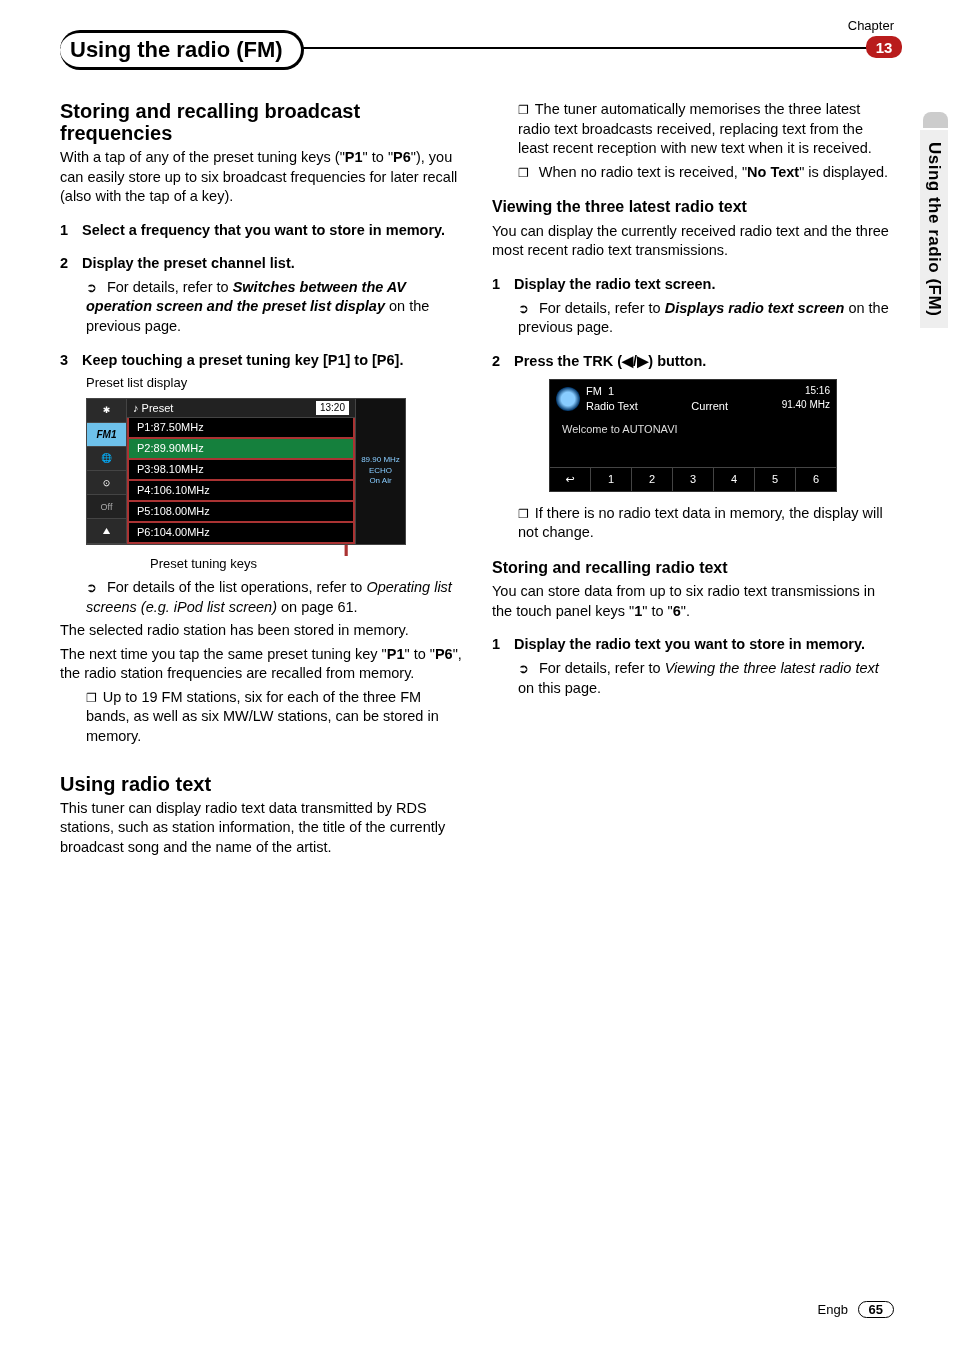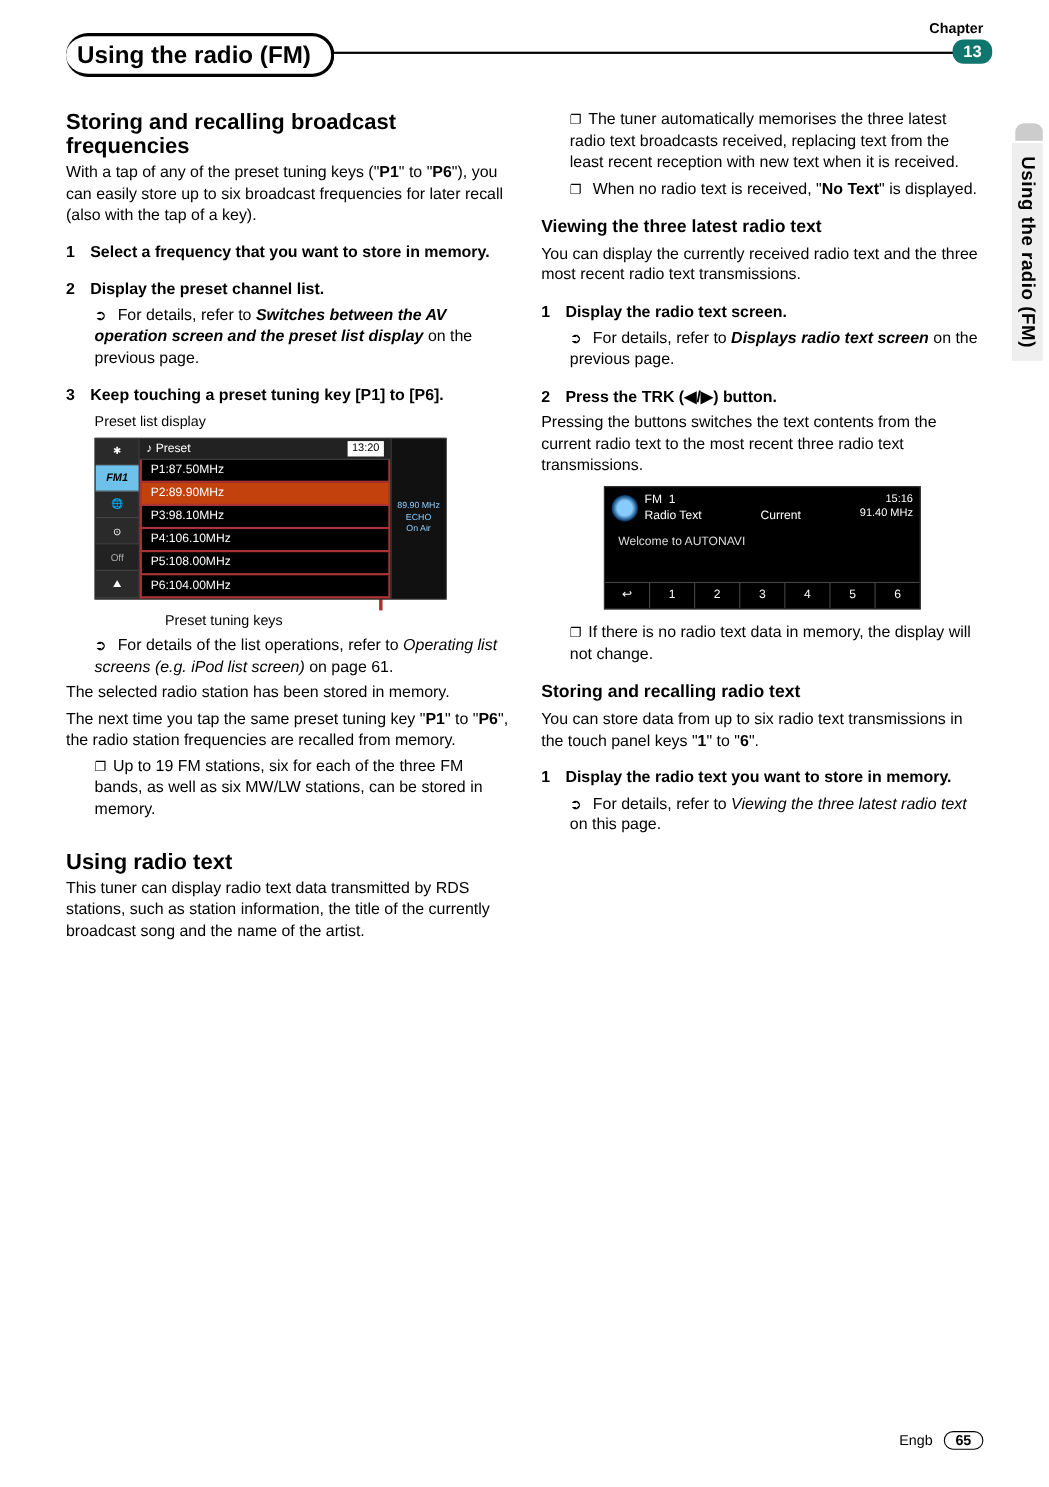--- a/index.html
+++ b/index.html
@@ -5,23 +5,23 @@
   * { box-sizing: border-box; margin: 0; padding: 0; }
   body {
     font-family: Arial, Helvetica, sans-serif;
     width: 954px;
     height: 1352px;
     padding: 30px 60px 20px 60px;
     position: relative;
     color: #000;
   }
   .header-row { position: relative; margin-bottom: 30px; }
-  .chapter-label { position: absolute; right: 0; top: -12px; font-size: 13px; font-weight: bold; text-align: right; }
+  .chapter-label { position: absolute; right: 0; top: -12px; font-size: 13px; font-weight: normal; text-align: right; }
   .chapter-badge {
-    background: #0f766e; color: #fff; border-radius: 10px;
+    background: #b91c1c; color: #fff; border-radius: 10px;
     width: 36px; height: 22px; display: flex; align-items: center;
     justify-content: center; font-size: 15px; font-weight: bold;
     position: absolute; right: -8px; top: 6px;
   }
   .chapter-bar-line {
     height: 2px; background: #000; position: absolute; top: 17px; left: 0; right: 26px;
   }
   .chapter-title-pill {
     display: inline-block; background: #fff; border: 3px solid #000; border-left: none;
     border-radius: 22px; padding: 4px 18px 4px 10px;
@@ -63,21 +63,21 @@
   }
   .fig-preset .left-strip { width: 40px; background: #2a2a2a; border-right: 1px solid #444; display:flex; flex-direction:column; }
   .fig-preset .left-strip div { flex:1; border-bottom:1px solid #444; display:flex; align-items:center; justify-content:center; font-size:9px; }
   .fig-preset .left-strip .fm { background: #6ec1ea; color:#000; font-weight:bold; font-size:10px;font-style:italic; }
   .fig-preset .left-strip .off { background: #222; color:#aaa; font-size:9px; }
   .fig-preset .mid { flex:1; }
   .fig-preset .mid .hdr { background:#222; padding:2px 6px; border-bottom:1px solid #444; display:flex; justify-content:space-between; }
   .fig-preset .mid .hdr .time { background:#ffffff; color:#000; padding:0 4px; font-size:10px; }
   .fig-preset .mid .row { border:2px solid #a33; border-top:none; padding:2px 8px; font-size:11px; }
   .fig-preset .mid .row:first-of-type { border-top:2px solid #a33; }
-  .fig-preset .mid .row.hi { background:#c2410c; }
+  .fig-preset .mid .row.hi { background:#15803d; }
   .fig-preset .right { width: 50px; background:#111; border-left:1px solid #444; display:flex; flex-direction:column; justify-content:center; align-items:center; font-size:8px; color:#8cf; }
   .caret { text-align:center; color:#a33; font-size: 16px; margin-left: 180px; line-height: 8px; margin-top:-2px; }
 
   
   .fig-rtext {
     width: 288px; margin: 8px auto 12px auto; background:#000; color:#fff;
     font-size: 11px; border: 1px solid #333;
   }
   .fig-rtext .top { display:flex; justify-content: space-between; padding:4px 6px; }
   .fig-rtext .top .l { display:flex; gap:6px; align-items:center; }
@@ -178,21 +178,20 @@
 
     <h3 class="sub">Viewing the three latest radio text</h3>
     <p>You can display the currently received radio text and the three most recent radio text transmissions.</p>
 
     <p class="step"><span class="step-num">1</span><span>Display the radio text screen.</span></p>
     <p class="sub-indent chev">
       <span>For details, refer to </span><span class="bi">Displays radio text screen</span><span> on the previous page.</span>
     </p>
 
     <p class="step"><span class="step-num">2</span><span>Press the TRK (◀/▶) button.</span></p>
-    <p>Pressing the buttons switches the text contents from the current radio text to the most recent three radio text transmissions.</p>
 
     <div class="fig-rtext">
       <div class="top">
         <div class="l">
           <div class="gear"></div>
           <div>
             <div><span>FM</span>&nbsp;&nbsp;<span>1</span></div>
             <div>Radio Text</div>
           </div>
         </div>

